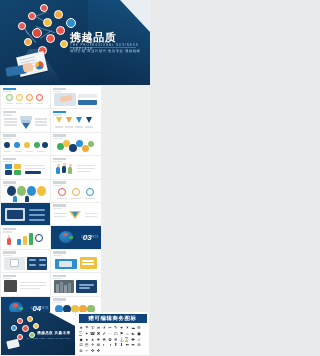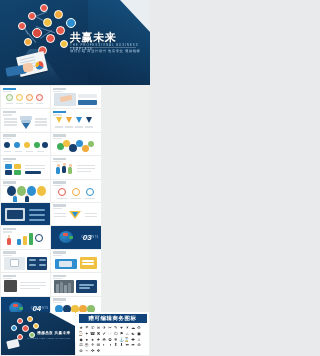--- a/index.html
+++ b/index.html
@@ -114,21 +114,21 @@
         <i style="top:3px;"></i>
           <i style="top:6px;"></i>
           <i style="top:9px;"></i>
           <i style="top:12px;"></i>
         <span class="pie"></span>
       </div>
       <div class="arm"></div>
       <div class="fist"></div>
     </div>
 
-    <div class="hero-title">共赢未来</div>
+    <div class="hero-title">携越品质</div>
     <div class="hero-sub1">THE PROFESSIONAL BUSINESS TEMPLATE</div>
     <div class="hero-rule"></div>
     <div class="hero-sub2">项目介绍 商业计划书 售后专业 通用模板</div>
   </div>
 
   <div class="grid">
 
     <div class="cell">
       <span class="cap" style="background:#2e8fd0;"></span>
         <span class="capline"></span>

